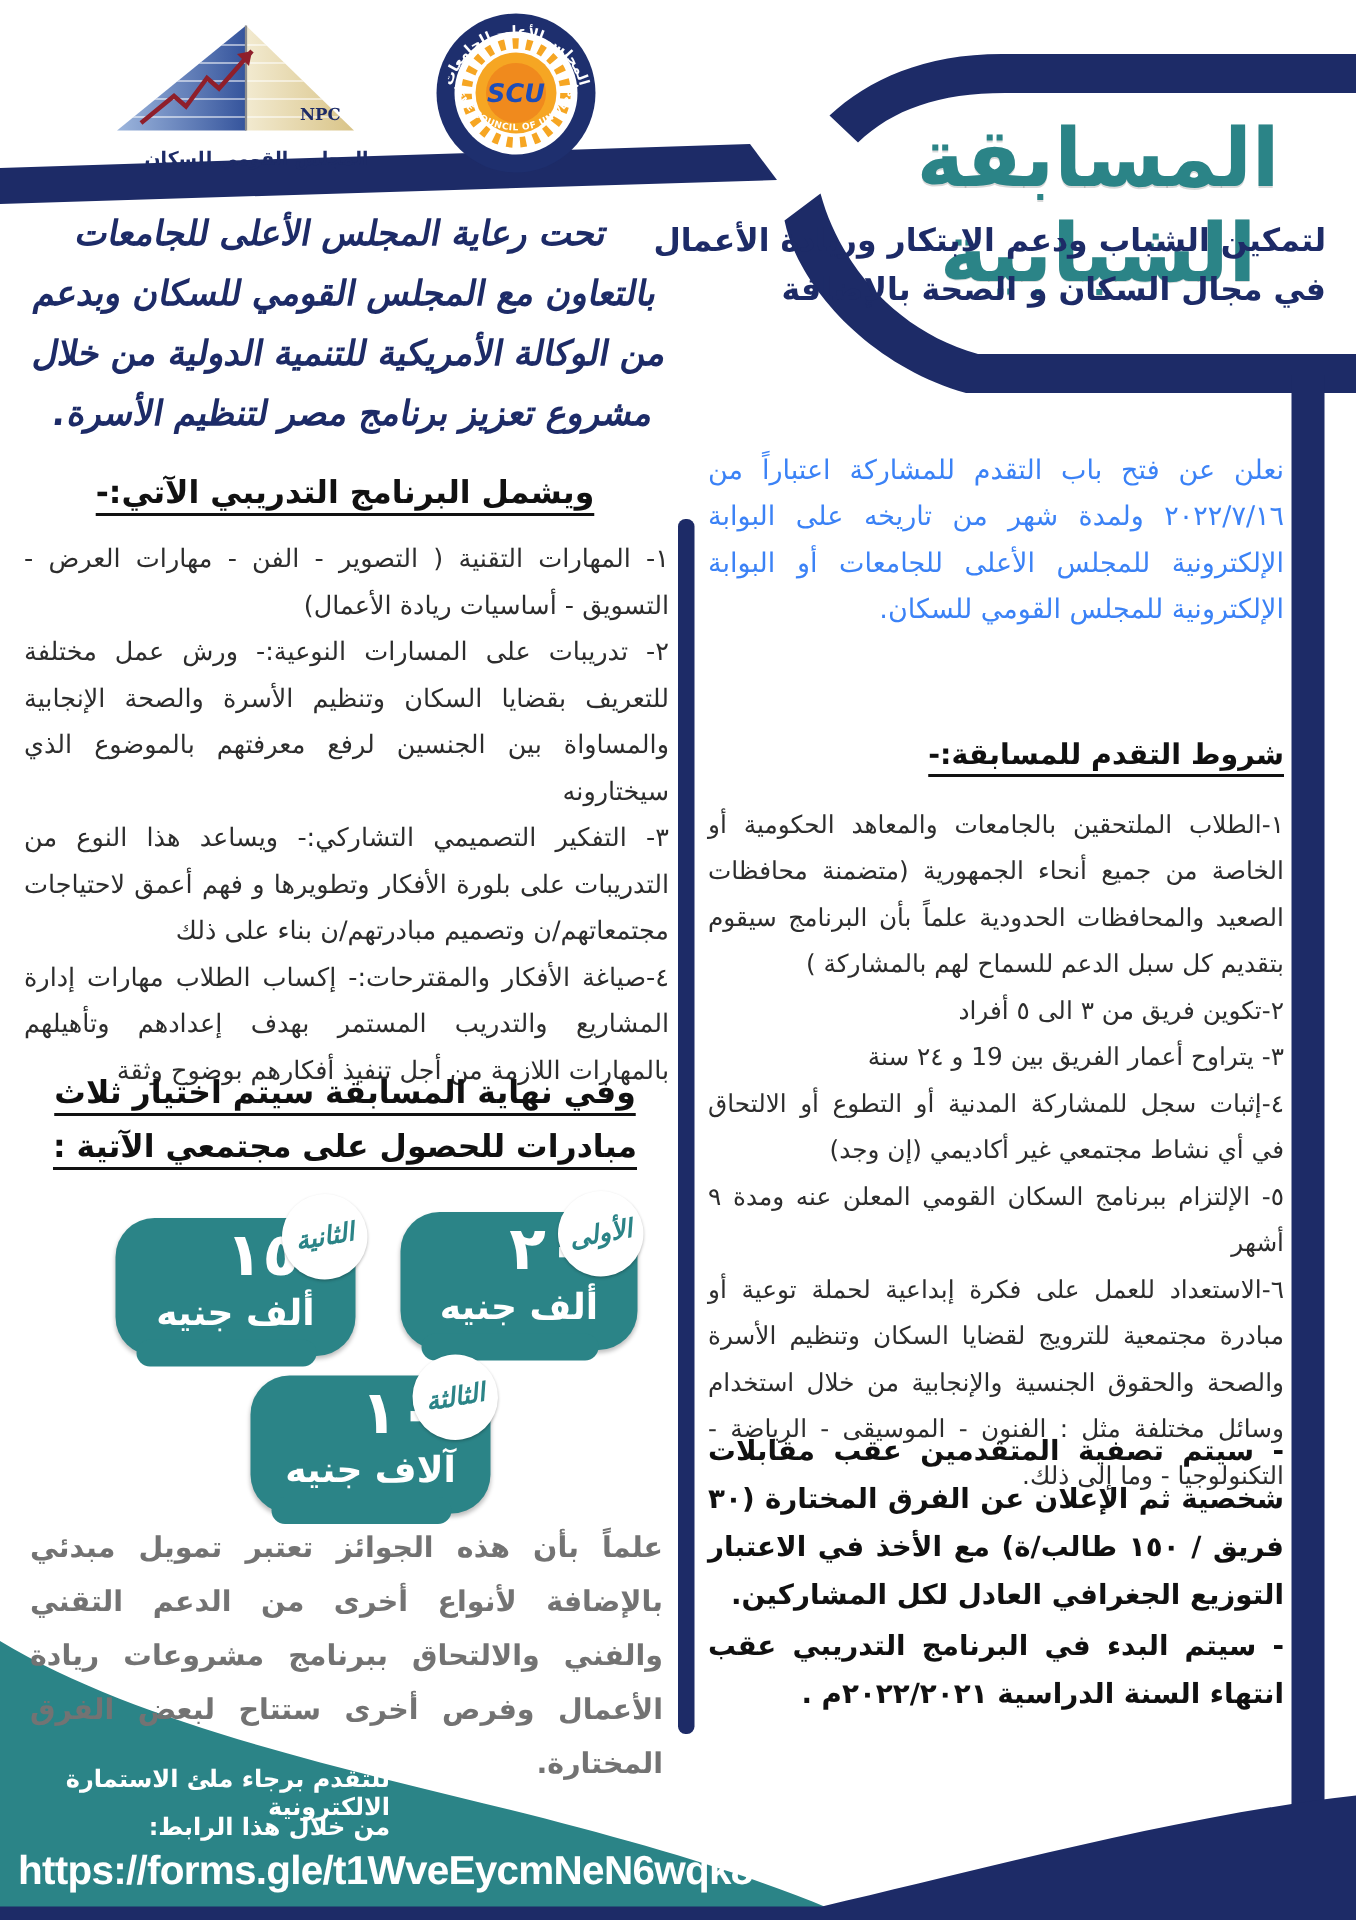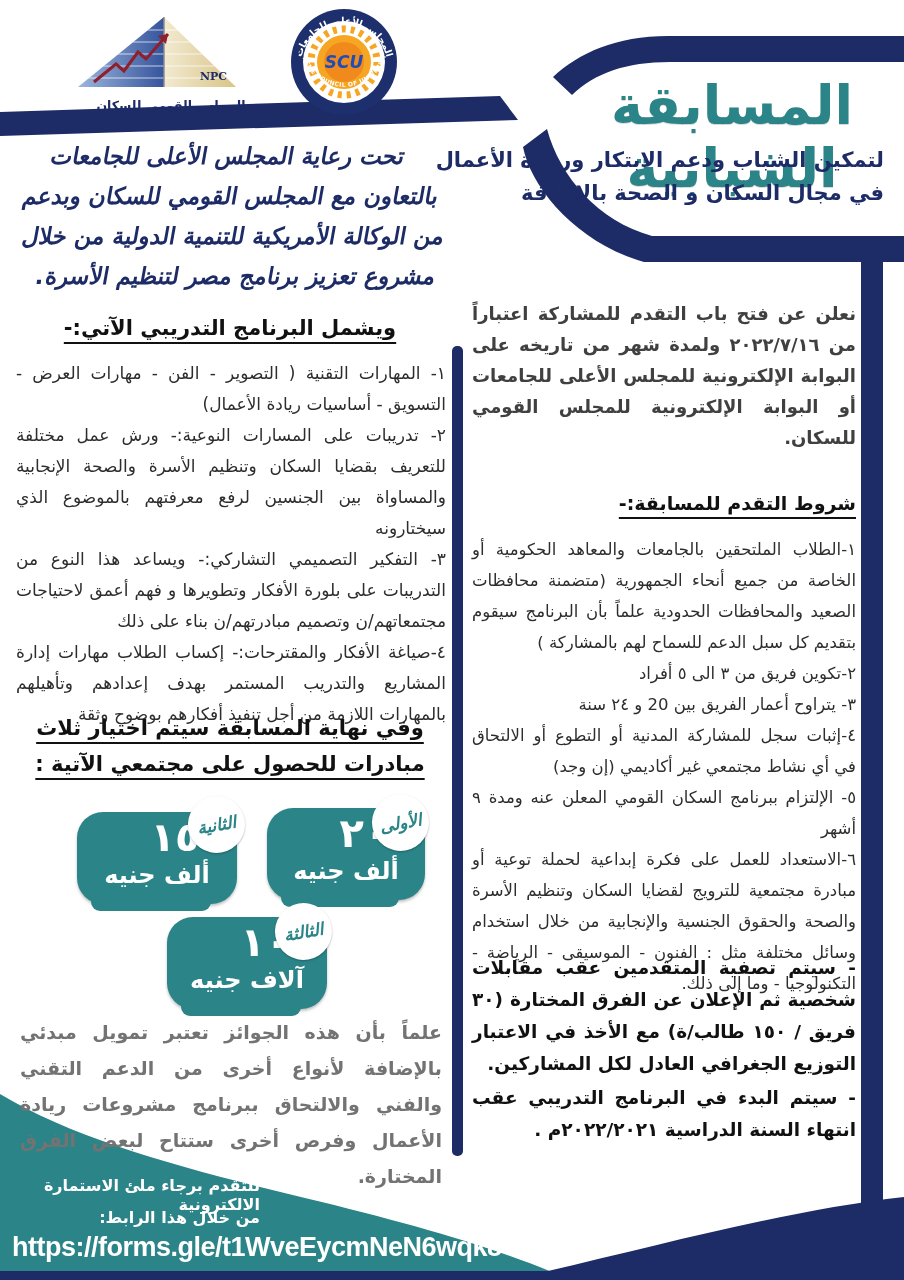--- a/index.html
+++ b/index.html
@@ -45,21 +45,21 @@
   }
   .program-list p{margin:0;}
   .prizes-heading{top:710px;left:14px;width:432px;font-size:21px;line-height:36px;}
   .note{
     top:1014px;left:20px;width:422px;z-index:3;
     color:#737373;font-size:19px;font-weight:bold;line-height:36px;text-align:justify;
   }
 
   .announcement{
     top:298px;left:472px;width:384px;z-index:3;
-    color:#404040;font-size:18px;font-weight:bold;line-height:31px;text-align:justify;
+    color:#3b82f6;font-size:18px;font-weight:normal;line-height:31px;text-align:justify;
   }
   .cond-heading{top:492px;left:472px;width:384px;text-align:right;font-size:19px;}
   .cond-list{
     top:534px;left:472px;width:384px;z-index:3;
     color:#2d2d2d;font-size:16.5px;line-height:31px;text-align:justify;
   }
   .cond-list p{margin:0;}
   .right-notes{
     top:952px;left:472px;width:384px;z-index:3;
     color:#111;font-size:18.5px;font-weight:bold;line-height:32px;text-align:justify;
@@ -218,21 +218,21 @@
 
   <div class="abs announcement rtl">نعلن عن فتح باب التقدم للمشاركة اعتباراً من ٢٠٢٢/٧/١٦ ولمدة شهر من تاريخه على البوابة الإلكترونية للمجلس الأعلى للجامعات أو البوابة الإلكترونية للمجلس القومي للسكان.</div>
 
   <div class="abs sec-heading cond-heading" style="text-align:right;">
     <span>شروط التقدم للمسابقة:-</span>
   </div>
 
   <div class="abs cond-list rtl">
     <p>١-الطلاب الملتحقين بالجامعات والمعاهد الحكومية أو الخاصة من جميع أنحاء الجمهورية (متضمنة محافظات الصعيد والمحافظات الحدودية علماً بأن البرنامج سيقوم بتقديم كل سبل الدعم للسماح لهم بالمشاركة )</p>
     <p>٢-تكوين فريق من ٣ الى ٥ أفراد</p>
-    <p>٣- يتراوح أعمار الفريق بين 20 و ٢٤ سنة</p>
+    <p>٣- يتراوح أعمار الفريق بين 19 و ٢٤ سنة</p>
     <p>٤-إثبات سجل للمشاركة المدنية أو التطوع أو الالتحاق في أي نشاط مجتمعي غير أكاديمي (إن وجد)</p>
     <p>٥- الإلتزام ببرنامج السكان القومي المعلن عنه ومدة ٩ أشهر</p>
     <p>٦-الاستعداد للعمل على فكرة إبداعية لحملة توعية أو مبادرة مجتمعية للترويج لقضايا السكان وتنظيم الأسرة والصحة والحقوق الجنسية والإنجابية من خلال استخدام وسائل مختلفة مثل : الفنون - الموسيقى - الرياضة - التكنولوجيا - وما إلى ذلك.</p>
   </div>
 
   <div class="abs right-notes rtl">
     <p>- سيتم تصفية المتقدمين عقب مقابلات شخصية ثم الإعلان عن الفرق المختارة (٣٠ فريق / ١٥٠ طالب/ة) مع الأخذ في الاعتبار التوزيع الجغرافي العادل لكل المشاركين.</p>
     <p>- سيتم البدء في البرنامج التدريبي عقب انتهاء السنة الدراسية ٢٠٢٢/٢٠٢١م .</p>
   </div>
 

